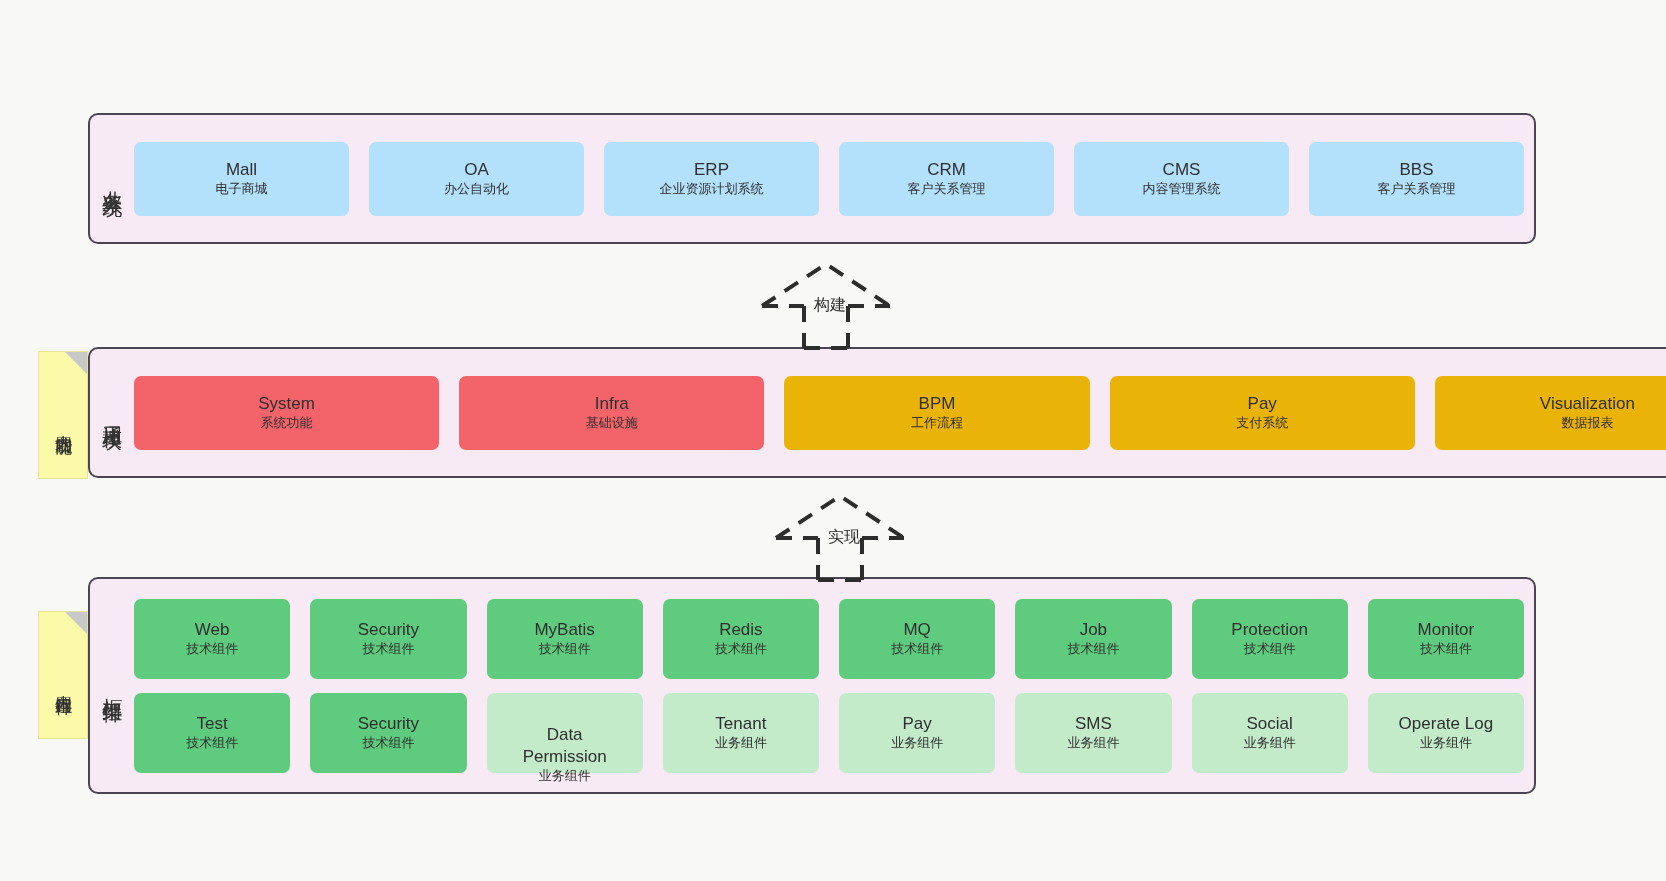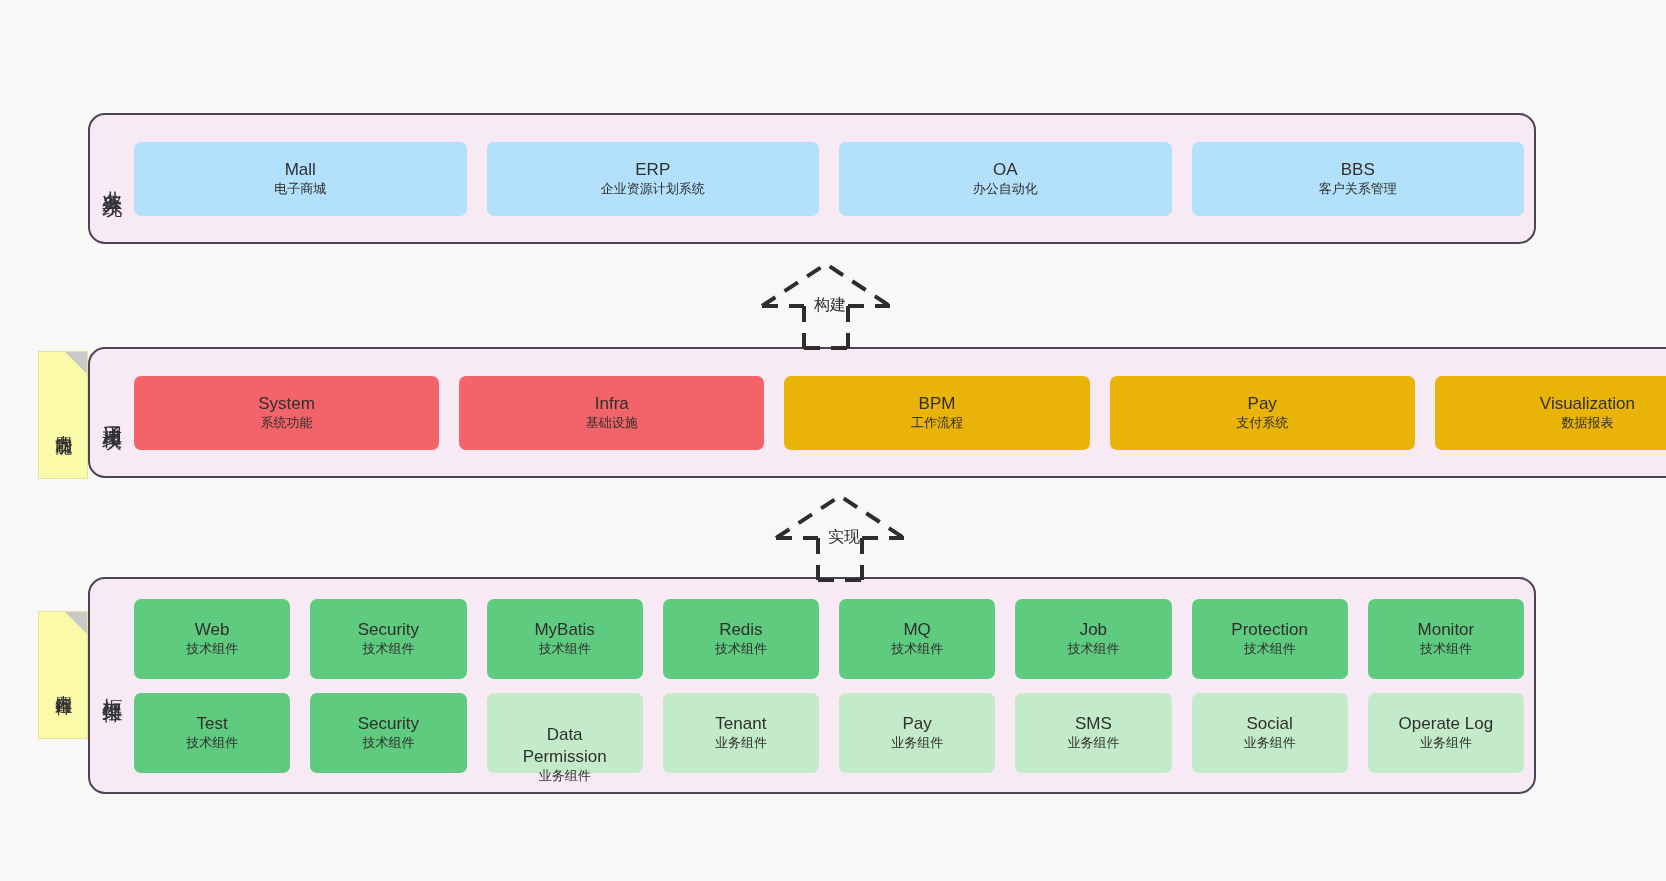--- a/index.html
+++ b/index.html
@@ -16,21 +16,21 @@
   .canvas {
     position: absolute;
     inset: 0;
   }
 
   
   .layer {
     position: absolute;
     background: #f8eaf4;
     border: 2px solid #4b4453;
-    border-radius: 17px;
+    border-radius: 10px;
     display: flex;
     align-items: stretch;
   }
 
   
   .layer-title {
     writing-mode: vertical-rl;
     text-orientation: upright;
     font-size: 20px;
     color: #333;
@@ -129,26 +129,34 @@
 
   <div class="layer" id="layer-business" style="left:88px; top:113px; width:1448px; height:131px;">
     <div class="layer-title">业务系统</div>
     <div class="layer-body">
       <div class="row" style="height:74px;">
         <div class="node blue">
           <span class="en">Mall</span>
           <span class="cn">电子商城</span>
         </div>
         <div class="node blue">
+          <span class="en">OA</span>
+          <span class="cn">办公自动化</span>
+        </div>
+        <div class="node blue">
           <span class="en">ERP</span>
           <span class="cn">企业资源计划系统</span>
         </div>
         <div class="node blue">
-          <span class="en">OA</span>
-          <span class="cn">办公自动化</span>
+          <span class="en">CRM</span>
+          <span class="cn">客户关系管理</span>
+        </div>
+        <div class="node blue">
+          <span class="en">CMS</span>
+          <span class="cn">内容管理系统</span>
         </div>
         <div class="node blue">
           <span class="en">BBS</span>
           <span class="cn">客户关系管理</span>
         </div>
       </div>
     </div>
   </div>
 
   <div class="arrow-wrap" style="left:752px; top:258px; width:150px; height:92px;">

